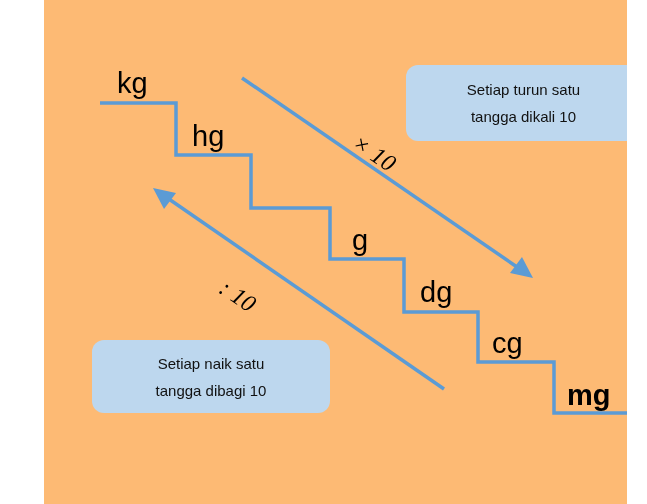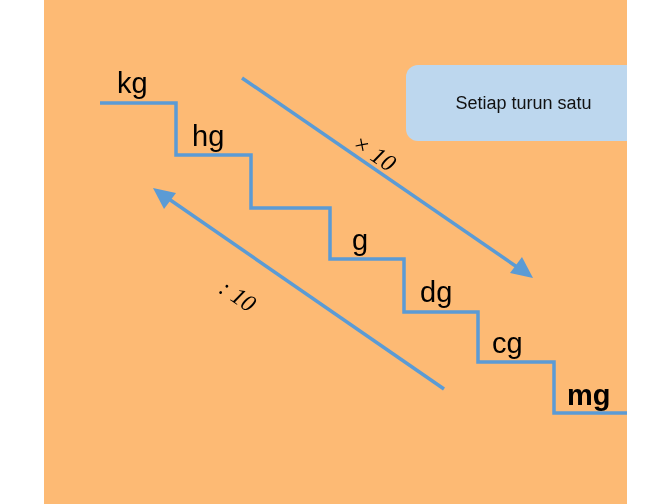--- a/index.html
+++ b/index.html
@@ -33,21 +33,21 @@
     }
     .note {
       position: absolute;
       background: #bdd7ee;
       border-radius: 12px;
       display: flex;
       flex-direction: column;
       align-items: center;
       justify-content: center;
       font-family: "Liberation Sans", sans-serif;
-      font-size: 18px;
+      font-size: 15px;
       line-height: 27px;
       color: #111111;
       text-align: center;
     }
   </style>
 </head>
 <body>
 
 <div id="canvas">
 
@@ -76,16 +76,21 @@
   <span class="unit" style="left:308px; top:226px;">g</span>
   <span class="unit" style="left:376px; top:278px;">dg</span>
   <span class="unit" style="left:448px; top:329px;text-align:right;">cg</span>
   <span class="unit" style="left:523px; top:381px;font-weight:bold;">mg</span>
 
   <span class="op" style="left:311px; top:128px; transform: rotate(34deg);">× 10</span>
   <span class="op" style="left:178px; top:273px; transform: rotate(34deg);">: 10</span>
 
   <div class="note" style="left:362px; top:65px; width:235px; height:76px;">
     <span>Setiap turun satu</span>
+    <span>tangga dikali 10</span>
   </div>
 
+  <div class="note" style="left:48px; top:340px; width:238px; height:73px;">
+    <span>Setiap naik satu</span>
+    <span>tangga dibagi 10</span>
+  </div>
 
 </div>
 
 </body></html>

